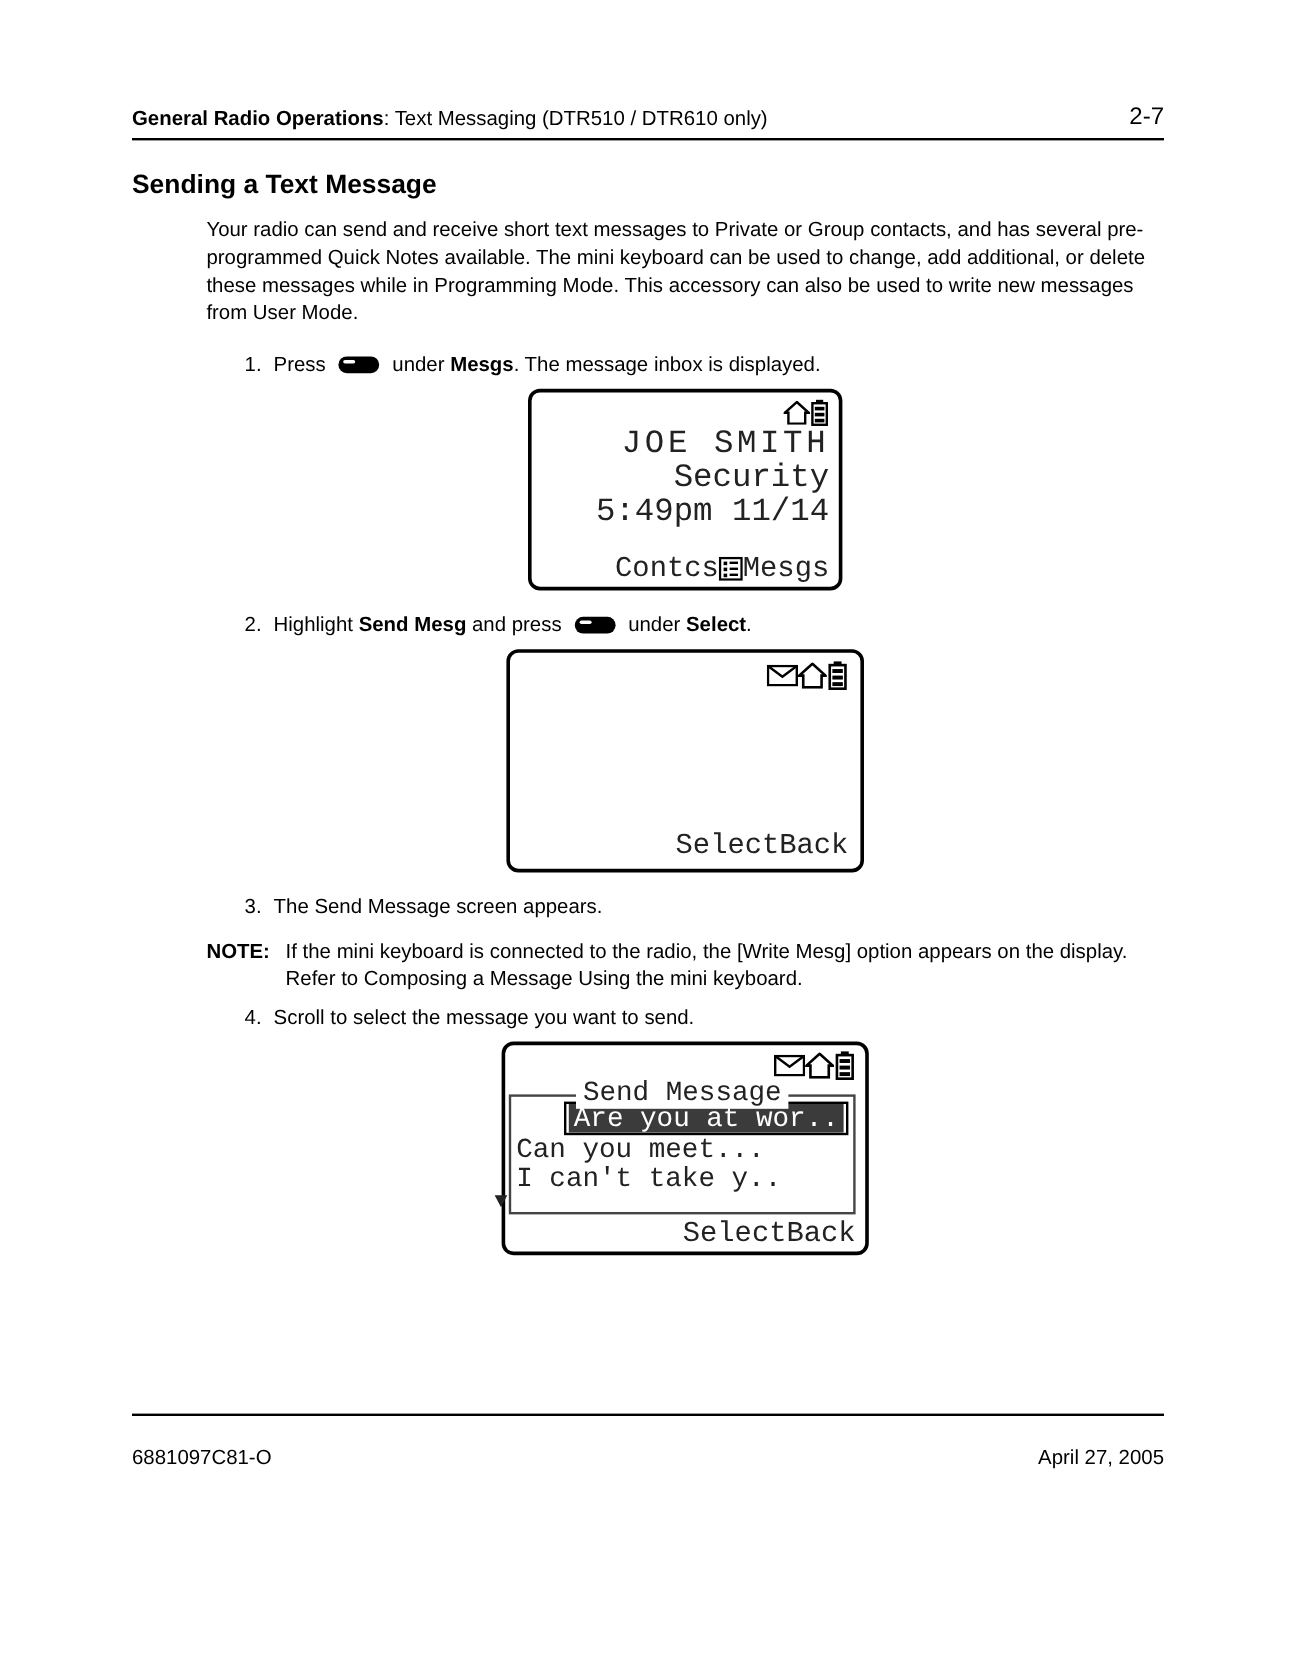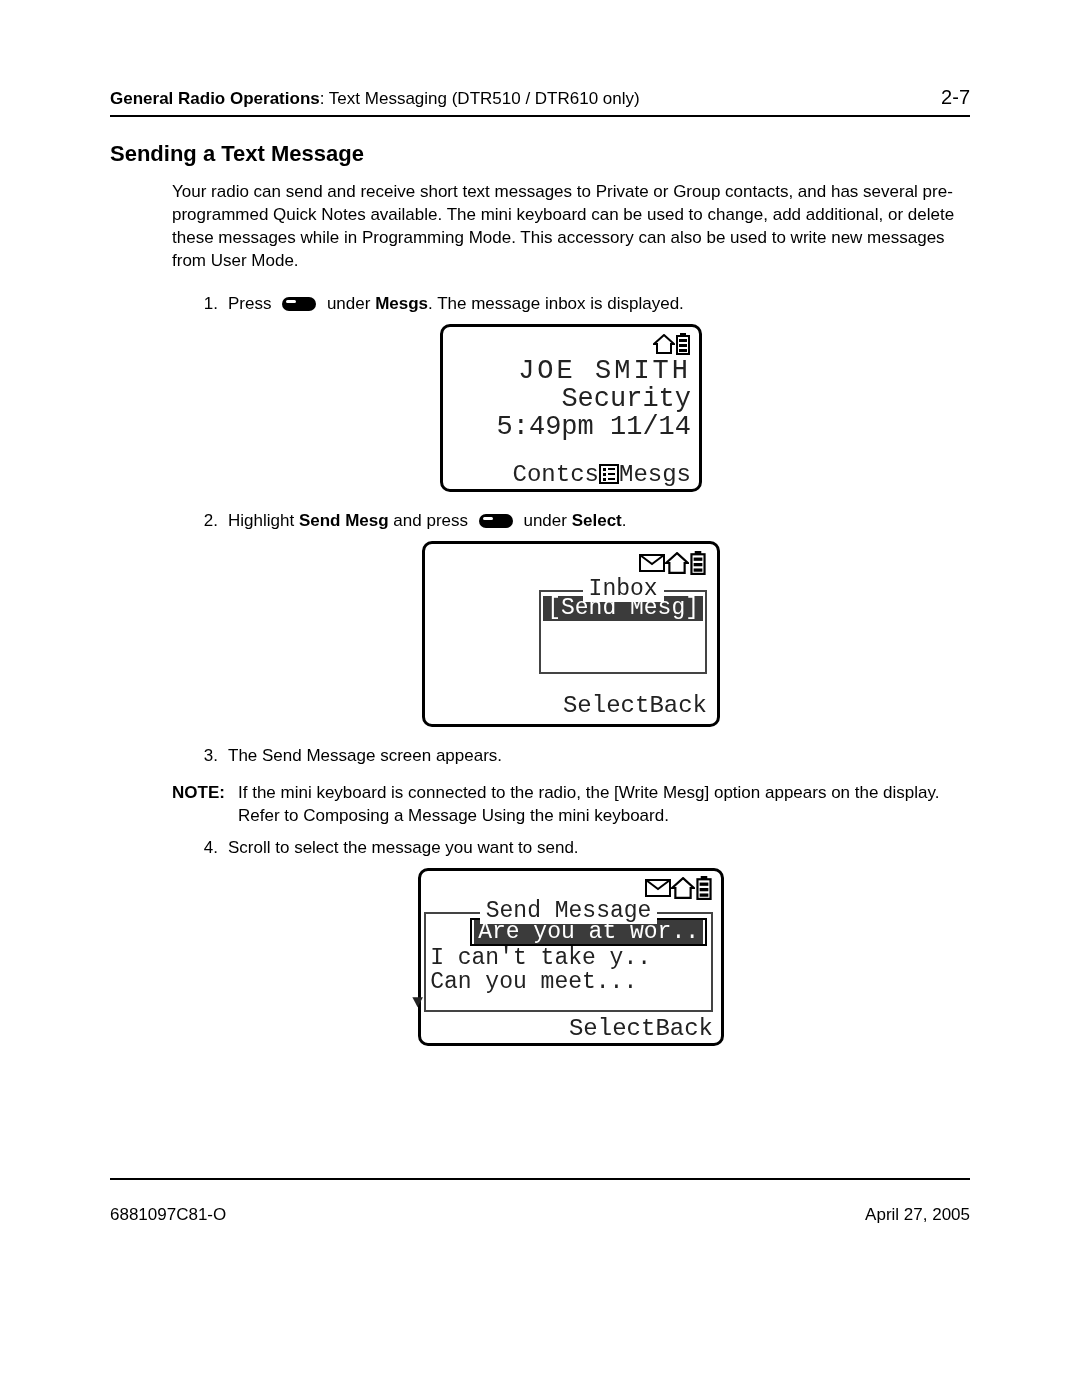--- a/index.html
+++ b/index.html
@@ -277,24 +277,20 @@
           <span class="ico">
             <svg width="18" height="24" viewBox="0 0 16 22">
                 <rect x="2" y="3" width="12" height="18" fill="none" stroke="#000" stroke-width="2"></rect>
                 <rect x="5" y="0" width="6" height="3" fill="#000"></rect>
                 <rect x="4" y="6" width="8" height="3" fill="#000"></rect>
                 <rect x="4" y="11" width="8" height="3" fill="#000"></rect>
                 <rect x="4" y="16" width="8" height="3" fill="#000"></rect>
               </svg>
           </span>
         </div>
-        <div class="group" style="margin-top:14px;">
-          <div class="group-title"><span>Inbox</span></div>
-          <span class="sel">[Send Mesg]</span>
-        </div>
         <div class="softkeys">
           <span>Select</span>
           <span>Back</span>
         </div>
       </div>
     </div>
 
     <div class="step-row">
       <div class="step-num">3.</div>
       <div class="step-text">The Send Message screen appears.</div>
@@ -334,22 +330,22 @@
                 <rect x="4" y="11" width="8" height="3" fill="#000"></rect>
                 <rect x="4" y="16" width="8" height="3" fill="#000"></rect>
               </svg>
           </span>
         </div>
         <div class="group" style="margin-top:12px;">
           <div class="group-title"><span>Send Message</span></div>
           <div class="sel-box">
               <span class="sel" style="margin:0;">Are you at wor..</span>
             </div>
+          <div class="plain-line">Can you meet...</div>
           <div class="plain-line">I can't take y..</div>
-          <div class="plain-line">Can you meet...</div>
           <span class="down-arrow">▼</span>
         </div>
         <div class="softkeys">
           <span>Select</span>
           <span>Back</span>
         </div>
       </div>
     </div>
 
   </div>

